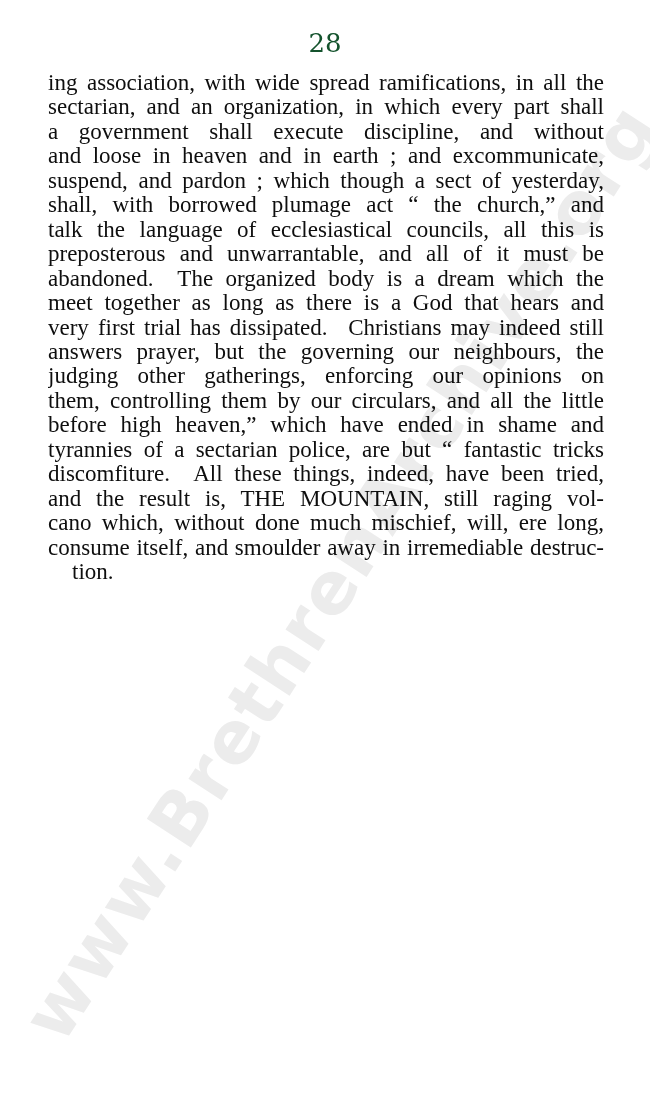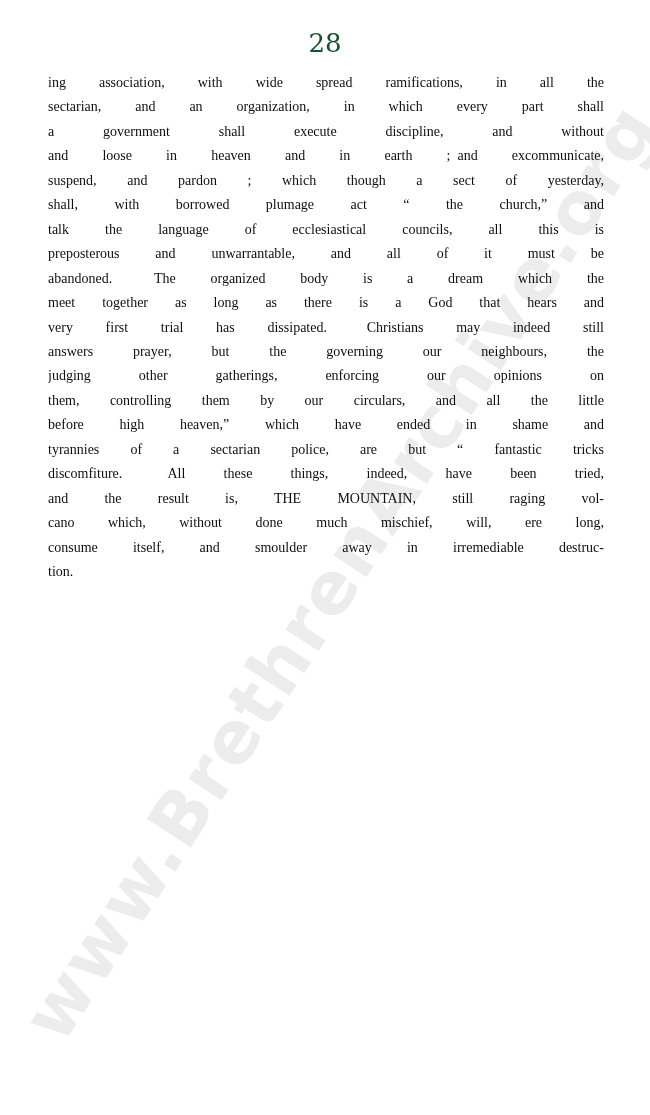--- a/index.html
+++ b/index.html
@@ -40,32 +40,33 @@
     color: #14532d;
     z-index: 1;
   }
   .text-block {
     position: absolute;
     left: 48px;
     top: 71px;
     width: 556px;
     z-index: 1;
     color: #0e0e0e;
-    font-size: 14px;
+    font-size: 23px;
     line-height: 24.45px;
   }
   .text-line {
     text-align: justify;
     text-align-last: justify;
     overflow: hidden;
     white-space: nowrap;
   }
   .text-line.flush-left {
     text-align: left;
     text-align-last: left;
+    margin-left: 24px;
   }
 </style>
 </head>
 <body>
 
 <div class="page">
 
   <div class="watermark">www.BrethrenArchive.org</div>
 
   <div class="page-number">28</div>

